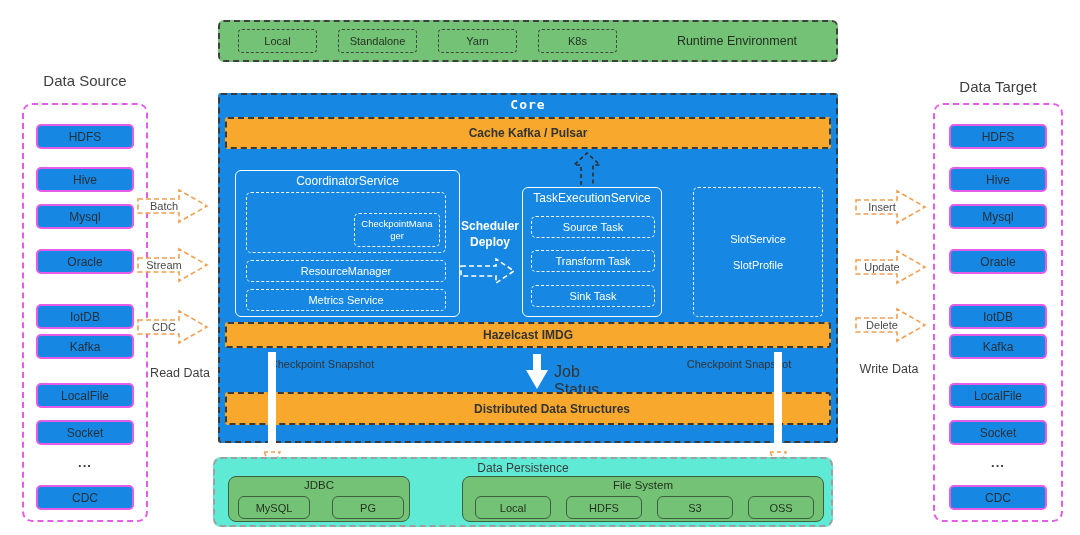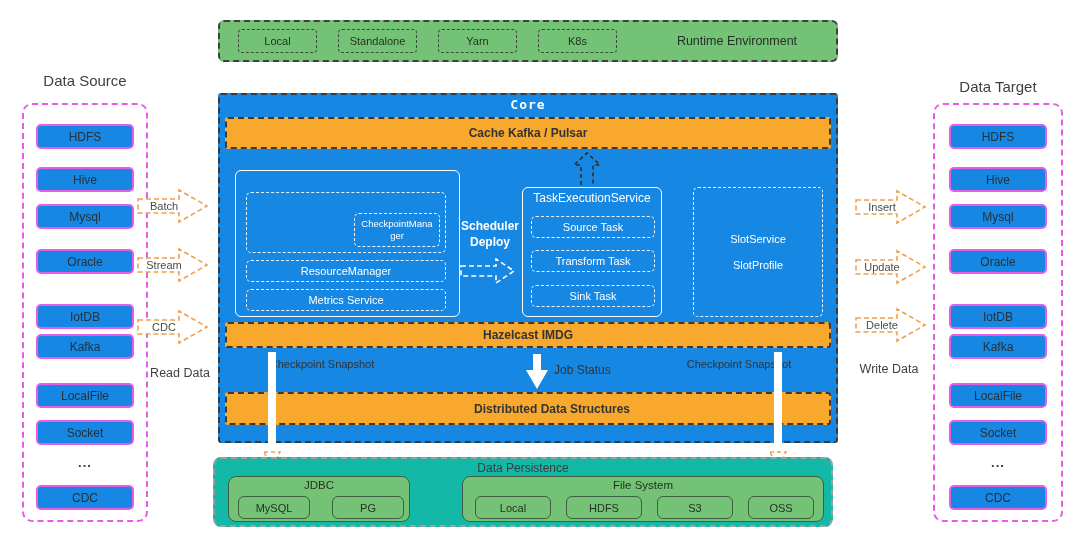--- a/index.html
+++ b/index.html
@@ -27,21 +27,21 @@
                 font-family:"DejaVu Sans Mono", monospace; font-size:13px; font-weight:bold; letter-spacing:1px; }
   .bar { position:absolute; left:5px; right:5px; background:#f8a92d; border:2px dashed #3a3a3a; border-radius:3px;
          color:#333; font-weight:bold; font-size:12px; display:flex; align-items:center; justify-content:center; }
   .wbox { position:absolute; border:1.5px solid #ffffff; border-radius:6px; color:#fff; }
   .wdash { position:absolute; border:1.5px dashed rgba(255,255,255,.95); border-radius:5px; color:#fff;
            display:flex; align-items:center; justify-content:center; text-align:center; }
   .wtitle { position:absolute; left:0; right:0; text-align:center; color:#fff; }
   .dark-label { position:absolute; color:#333; text-align:center; }
 
   
-  .persist { border:2px dashed #9f9f9f; border-radius:8px; background:#14b8a6; }
+  .persist { border:2px dashed #9f9f9f; border-radius:8px; background:#5eead4; }
   .green-box { position:absolute; background:#74c275; border:1.5px solid #3e5f41; border-radius:8px; }
   .g-title { position:absolute; left:0; right:0; top:2px; text-align:center; font-size:11.5px; color:#23321f; }
   .green-sub { position:absolute; top:19px; height:23px; background:#74c275; border:1.5px solid #3e5f41; border-radius:6px;
                font-size:11px; color:#23321f; display:flex; align-items:center; justify-content:center; }
 
   
   .flow { position:absolute; width:72px; height:38px; }
   .flow svg { position:absolute; left:0; top:0; }
   .flow-label { position:absolute; left:2px; top:0; width:50px; height:100%; display:flex; align-items:center;
                 justify-content:center; font-size:11px; color:#4a4a4a; }
@@ -92,20 +92,21 @@
     <span class="flow-label">CDC</span>
   </div>
   <div class="abs dark-label" style="left:140px; top:366px; width:80px; font-size:12.5px; color:#3f3f3f;">Read Data</div>
 
   <div class="abs core" style="left:218px; top:93px; width:620px; height:350px;">
     <div class="core-title">Core</div>
 
     <div class="bar" style="top:22px; height:32px;">Cache Kafka / Pulsar</div>
 
     <div class="wbox" style="left:15px; top:75px; width:225px; height:147px;">
+      <div class="wtitle" style="top:3px; font-size:12px;">CoordinatorService</div>
       <div class="wdash" style="left:10px; top:21px; width:200px; height:61px; display:block;">
         <div class="wdash" style="left:107px; top:20px; width:86px; height:34px; font-size:9.5px; line-height:1.25; padding:0 6px; word-break:break-all;">CheckpointManager</div>
       </div>
       <div class="wdash" style="left:10px; top:89px; width:200px; height:22px; font-size:11px;">ResourceManager</div>
       <div class="wdash" style="left:10px; top:118px; width:200px; height:22px; font-size:11px;">Metrics Service</div>
     </div>
 
     <div class="abs ctr" style="left:238px; top:122px; width:64px; height:36px; color:#fff; font-size:12px; font-weight:bold; line-height:1.3;">Scheduler Deploy</div>
     <svg class="abs" style="left:240px; top:163px;" width="56" height="26" viewBox="0 0 56 26">
       <path d="M1,8 H36 V1 L54,13 L36,25 V18 H1 Z" fill="none" stroke="#ffffff" stroke-width="1.6" stroke-dasharray="5,3"></path>
@@ -126,21 +127,21 @@
       <div>SlotService</div>
       <div>SlotProfile</div>
     </div>
 
     <div class="bar" style="top:227px; height:26px;">Hazelcast IMDG</div>
 
     <div class="dark-label" style="left:47px; top:262px; width:110px; font-size:11px; line-height:1.3;">Checkpoint Snapshot</div>
     <svg class="abs" style="left:306px; top:259px;" width="22" height="36" viewBox="0 0 22 36">
       <path d="M7,0 H15 V16 H22 L11,35 L0,16 H7 Z" fill="#ffffff"></path>
     </svg>
-    <div class="dark-label" style="left:334px; top:268px; width:70px; font-size:12px; text-align:left;">Job Status</div>
+    <div class="dark-label" style="left:334px; top:268px; width:70px; font-size:16px; text-align:left;">Job Status</div>
     <div class="dark-label" style="left:464px; top:262px; width:110px; font-size:11px; line-height:1.3;">Checkpoint Snapshot</div>
 
     <div class="bar" style="top:297px; height:33px;padding-left:48px;">Distributed Data Structures</div>
   </div>
 
   <svg class="abs" style="left:260px; top:352px;" width="24" height="119" viewBox="0 0 24 119">
     <rect x="8" y="0" width="8" height="101" fill="#ffffff"></rect>
     <polygon points="4,100 20,100 12,117" fill="#ffffff" stroke="#f0a050" stroke-width="1.5" stroke-dasharray="4,3"></polygon>
   </svg>
   <svg class="abs" style="left:766px; top:352px;" width="24" height="119" viewBox="0 0 24 119">

